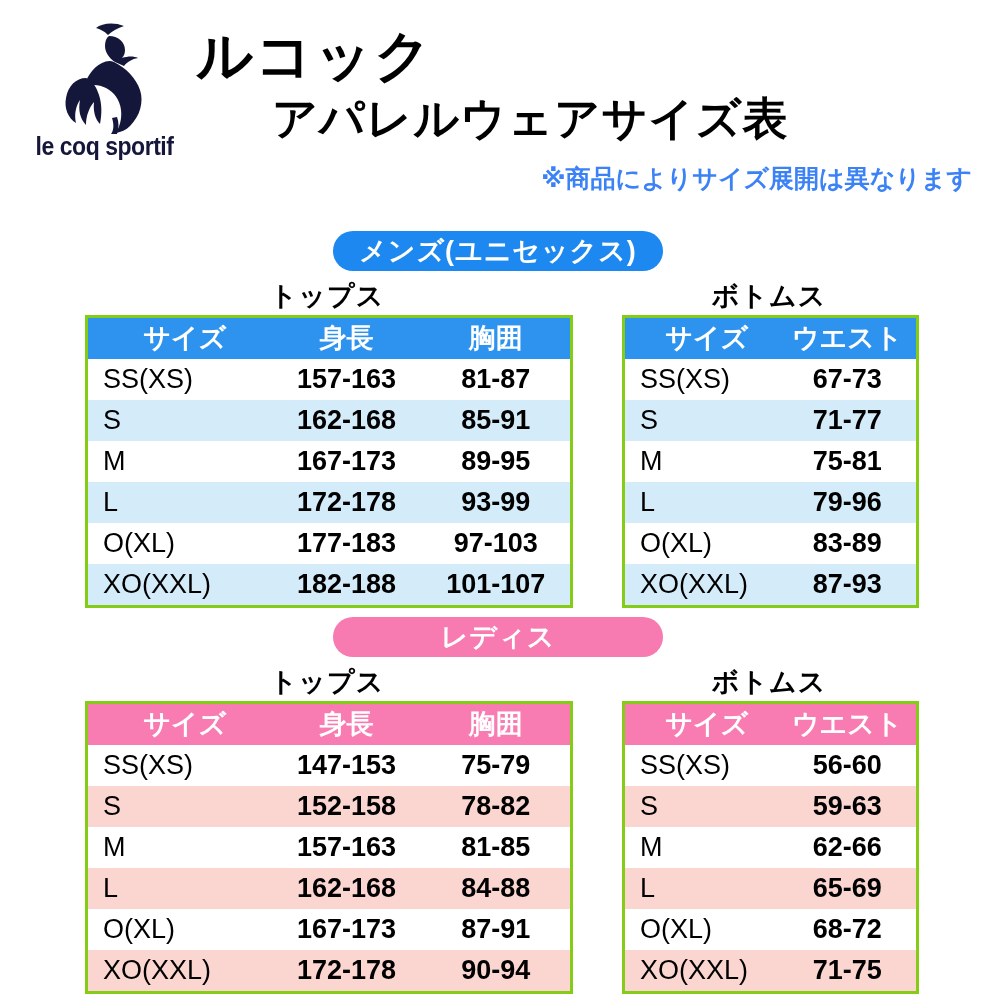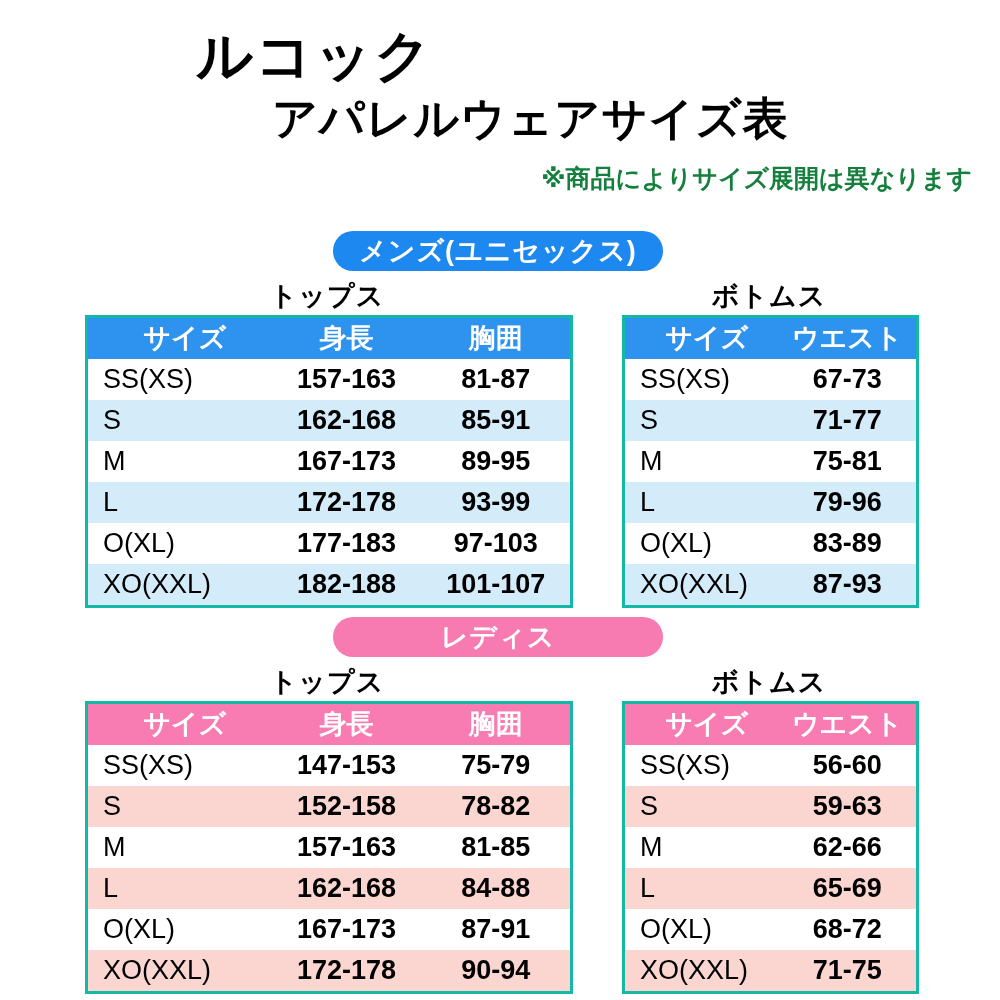--- a/index.html
+++ b/index.html
@@ -77,21 +77,21 @@
     white-space: nowrap;
   }
   .title-note {
     position: absolute;
     right: 28px;
     top: 166px;
     font-size: 25px;
     font-weight: bold;
     letter-spacing: 0px;
     line-height: 1;
-    color: #15803d;
+    color: #3b82f6;
     white-space: nowrap;
   }
 
   
   .badge {
     position: absolute;
     width: 330px;
     height: 40px;
     border-radius: 20px;
     color: #ffffff;
@@ -119,21 +119,21 @@
     white-space: nowrap;
   }
   .lbl-m-tops    { left: 85px;  top: 283px; width: 484px; }
   .lbl-m-bottoms { left: 622px; top: 283px; width: 294px; }
   .lbl-l-tops    { left: 85px;  top: 669px; width: 484px; }
   .lbl-l-bottoms { left: 622px; top: 669px; width: 294px; }
 
   table.sizetable {
     position: absolute;
     border-collapse: collapse;
-    border: 3px solid #14b8a6;
+    border: 3px solid #84cc16;
     table-layout: fixed;
     background: #fde047;
   }
   table.sizetable td,
   table.sizetable th {
     padding: 0;
     margin: 0;
     height: 41px;
     font-size: 27px;
     font-weight: bold;
@@ -176,20 +176,44 @@
   .col-size-tops   { width: 185px; }
   .col-val-tops    { width: 150px; }
   .col-size-bot    { width: 155px; }
   .col-val-bot     { width: 139px; }
 </style>
 </head>
 <body>
 
 <div class="header">
 
+  <div class="logo-block">
+    <svg class="logo-mark" viewBox="0 0 110 112">
+      <g fill="#15173a">
+
+        <path d="M44 6 C50 1, 62 0, 72 4 C66 6, 60 9, 56 13 C52 9, 48 7, 44 6 Z"></path>
+
+        <path d="M57 14 C66 14, 73 20, 73 28 C73 31, 72 34, 70 36 C76 34, 82 34, 86 36
+                 C80 37, 75 40, 72 44 L63 40 C57 36, 53 30, 53 24 C53 20, 54 16, 57 14 Z"></path>
+
+        <path d="M62 40 C74 46, 84 56, 88 68 C92 80, 88 94, 78 104
+                 C74 108, 69 110, 64 111 C68 104, 70 96, 69 88
+                 C68 78, 62 70, 54 66 C46 62, 38 62, 32 66
+                 C34 56, 40 46, 50 41 C54 39, 58 38, 62 40 Z"></path>
+
+        <path d="M34 56 C24 56, 16 64, 14 76 C12 86, 16 96, 24 101
+                 C22 92, 24 84, 28 78 C26 88, 28 97, 34 103
+                 C34 94, 37 86, 42 80 C41 89, 43 97, 48 102
+                 C50 92, 50 82, 47 73 C44 64, 40 58, 34 56 Z"></path>
+
+        <path d="M60 96 C62 102, 62 108, 59 112 L65 112 C67 106, 67 100, 65 95 Z"></path>
+      </g>
+    </svg>
+    <div class="logo-wordmark">le coq sportif</div>
+  </div>
 
   <div class="title-line1">ルコック</div>
   <div class="title-line2">アパレルウェアサイズ表</div>
   <div class="title-note">※商品によりサイズ展開は異なります</div>
 </div>
 
 <div class="badge badge-mens">メンズ(ユニセックス)</div>
 
 <div class="group-label lbl-m-tops">トップス</div>
 <table class="sizetable tbl-m-tops">

